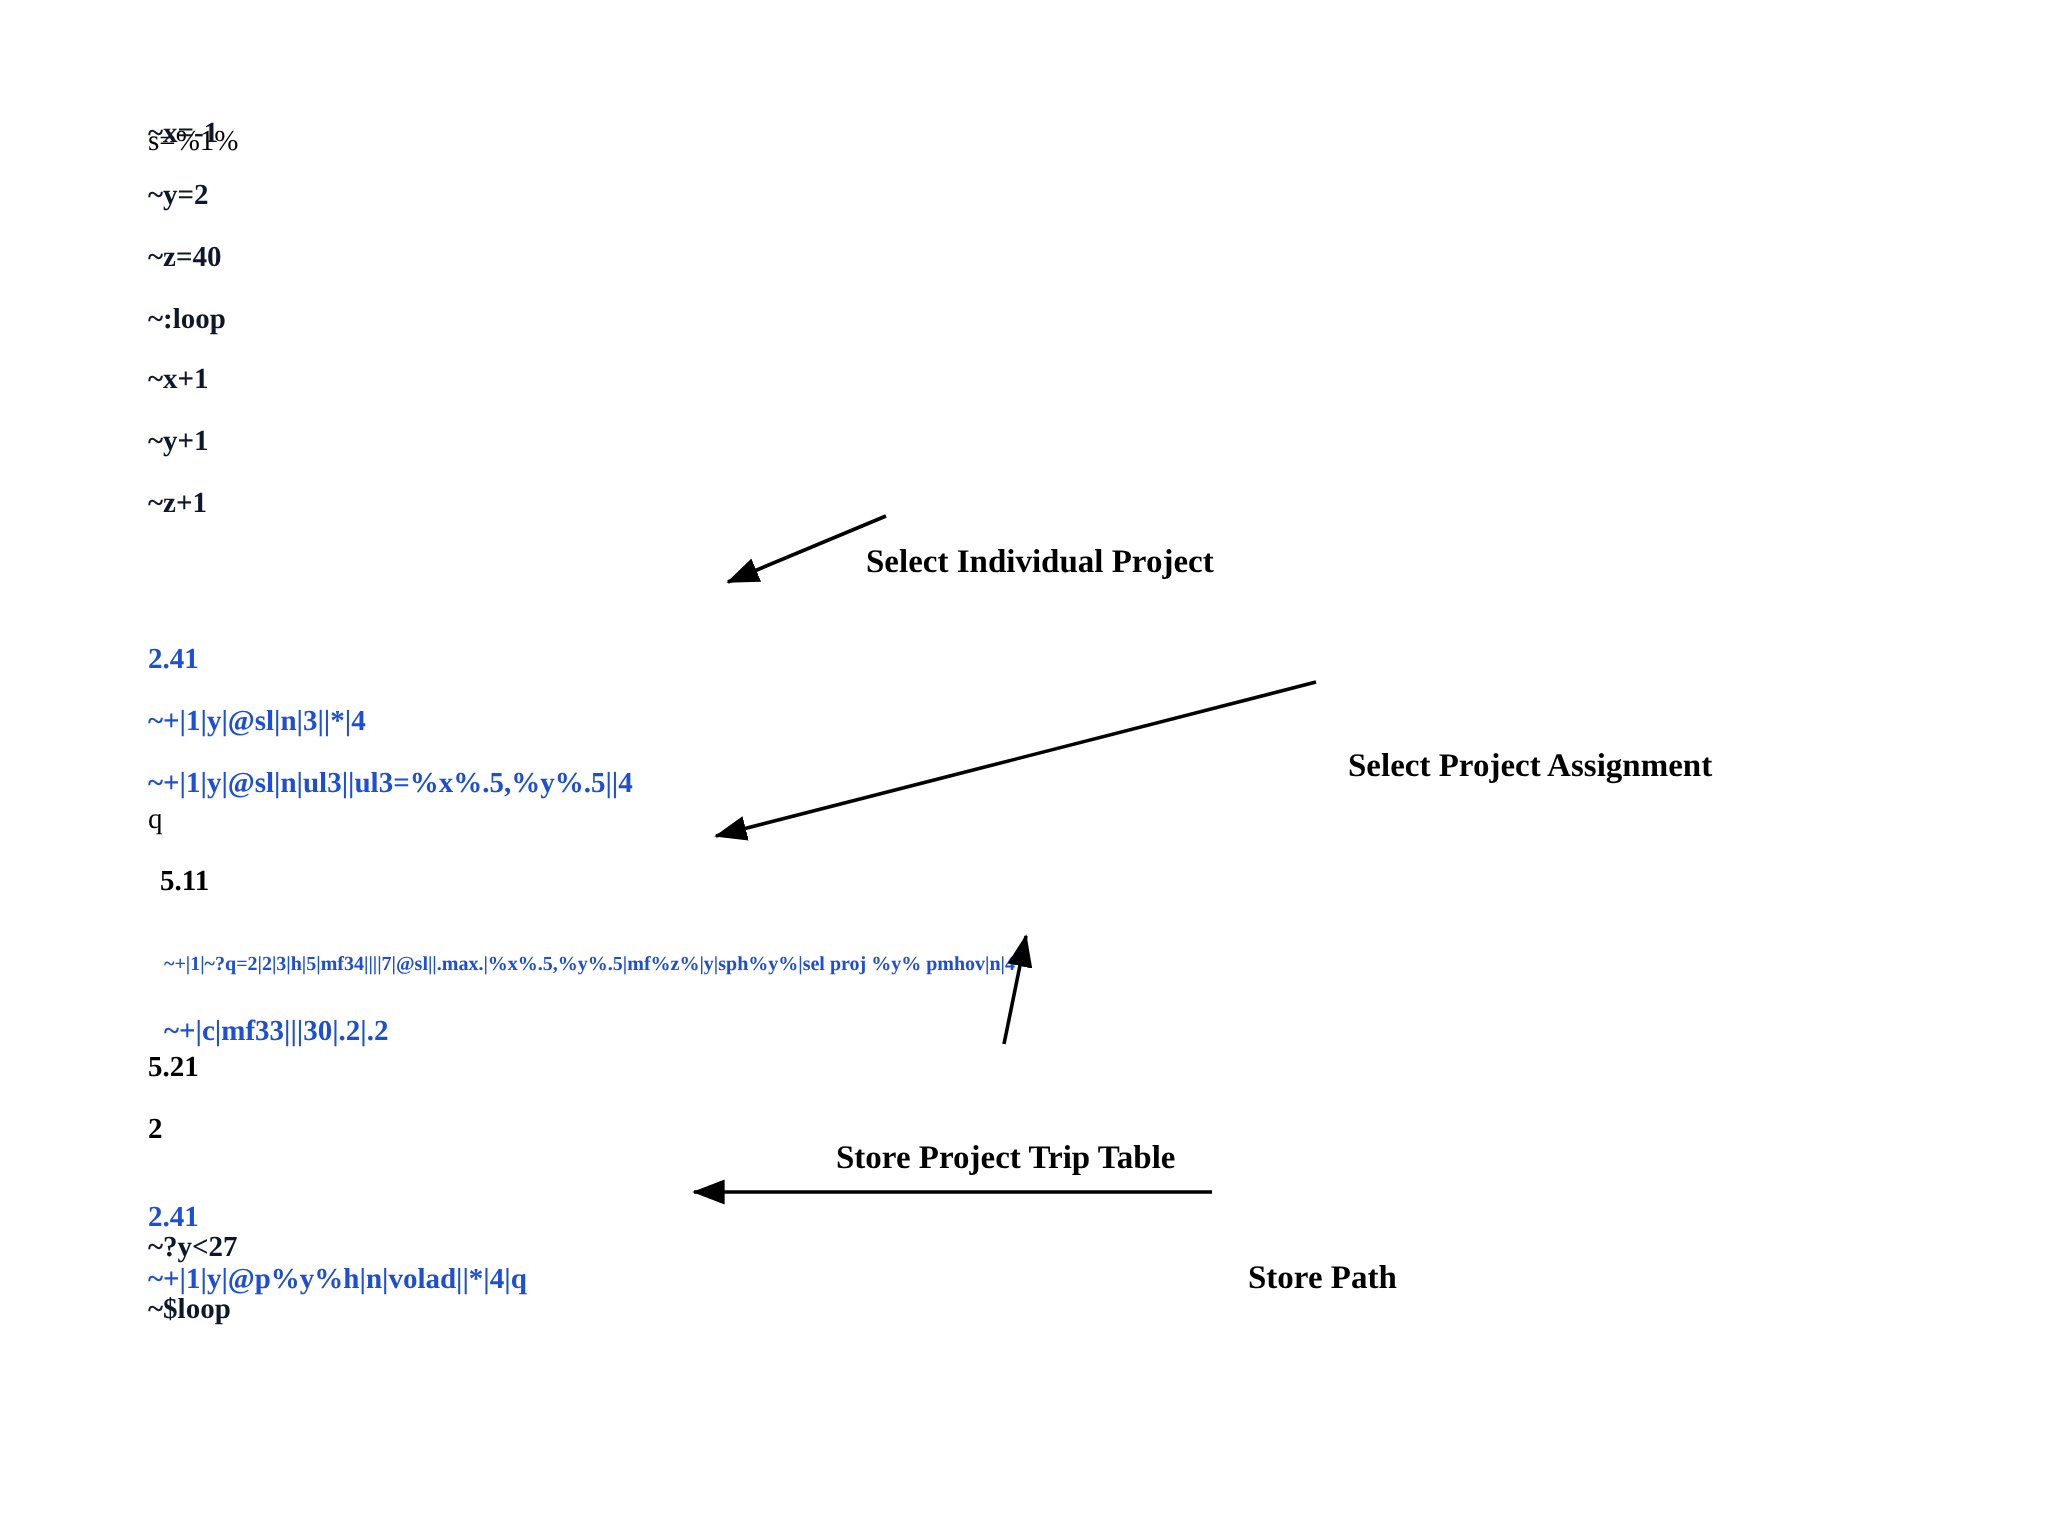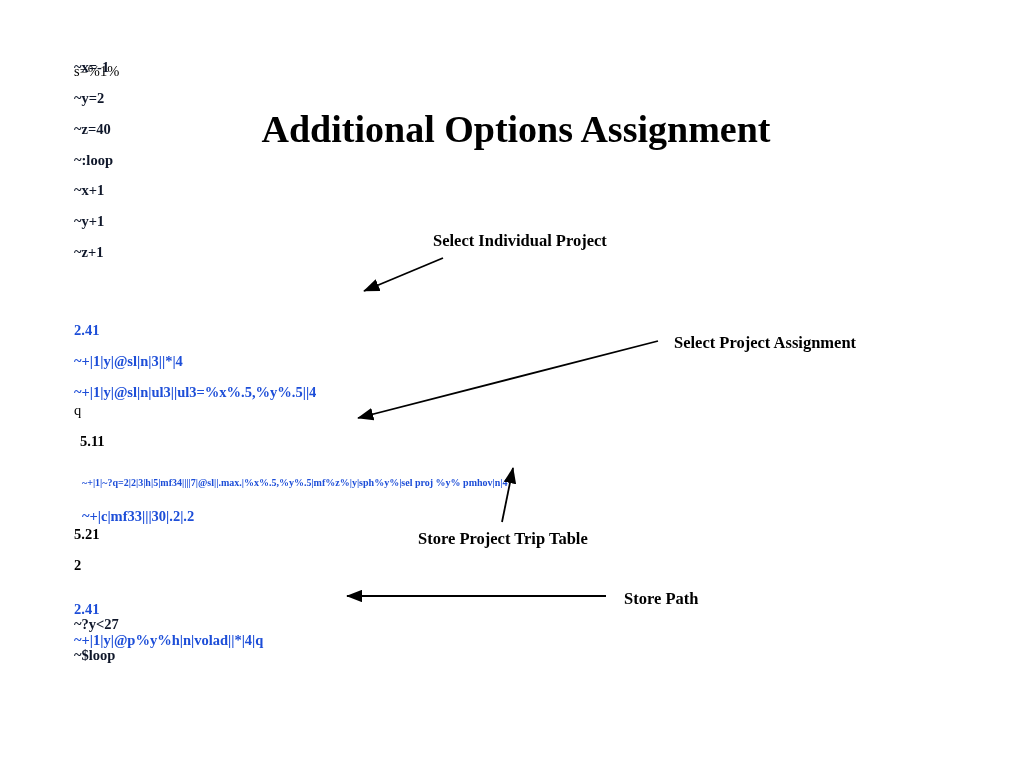--- a/index.html
+++ b/index.html
@@ -60,37 +60,37 @@
   .code-line.small  { font-size: 10px; }
 
   
   .callout-label {
     position: absolute;
     white-space: nowrap;
     font-family: "Liberation Serif", "DejaVu Serif", serif;
     font-size: 16.5px;
     font-weight: bold;
     color: #000000;
+    margin-top: 40px;
   }
 
   
   #arrows-layer {
     position: absolute;
     left: 0; top: 0;
     width: 1024px;
     height: 768px;
     pointer-events: none;
   }
 </style>
 </head>
 <body>
 
 <div id="slide">
 
-  <div id="slide-title">Additional Options Assignment</div>
 
   <div id="code-listing">
       <div class="code-line black plain" style="left: 0px; top: 0px;">s=%1%</div>
       <div class="code-line red bold" style="left: 0px; top: 30px;">~x=-1</div>
       <div class="code-line red bold" style="left: 0px; top: 61px;">~y=2</div>
       <div class="code-line red bold" style="left: 0px; top: 92px;">~z=40</div>
       <div class="code-line red bold" style="left: 0px; top: 123px;">~:loop</div>
       <div class="code-line red bold" style="left: 0px; top: 153px;">~x+1</div>
       <div class="code-line red bold" style="left: 0px; top: 184px;">~y+1</div>
       <div class="code-line red bold" style="left: 0px; top: 215px;">~z+1</div>

